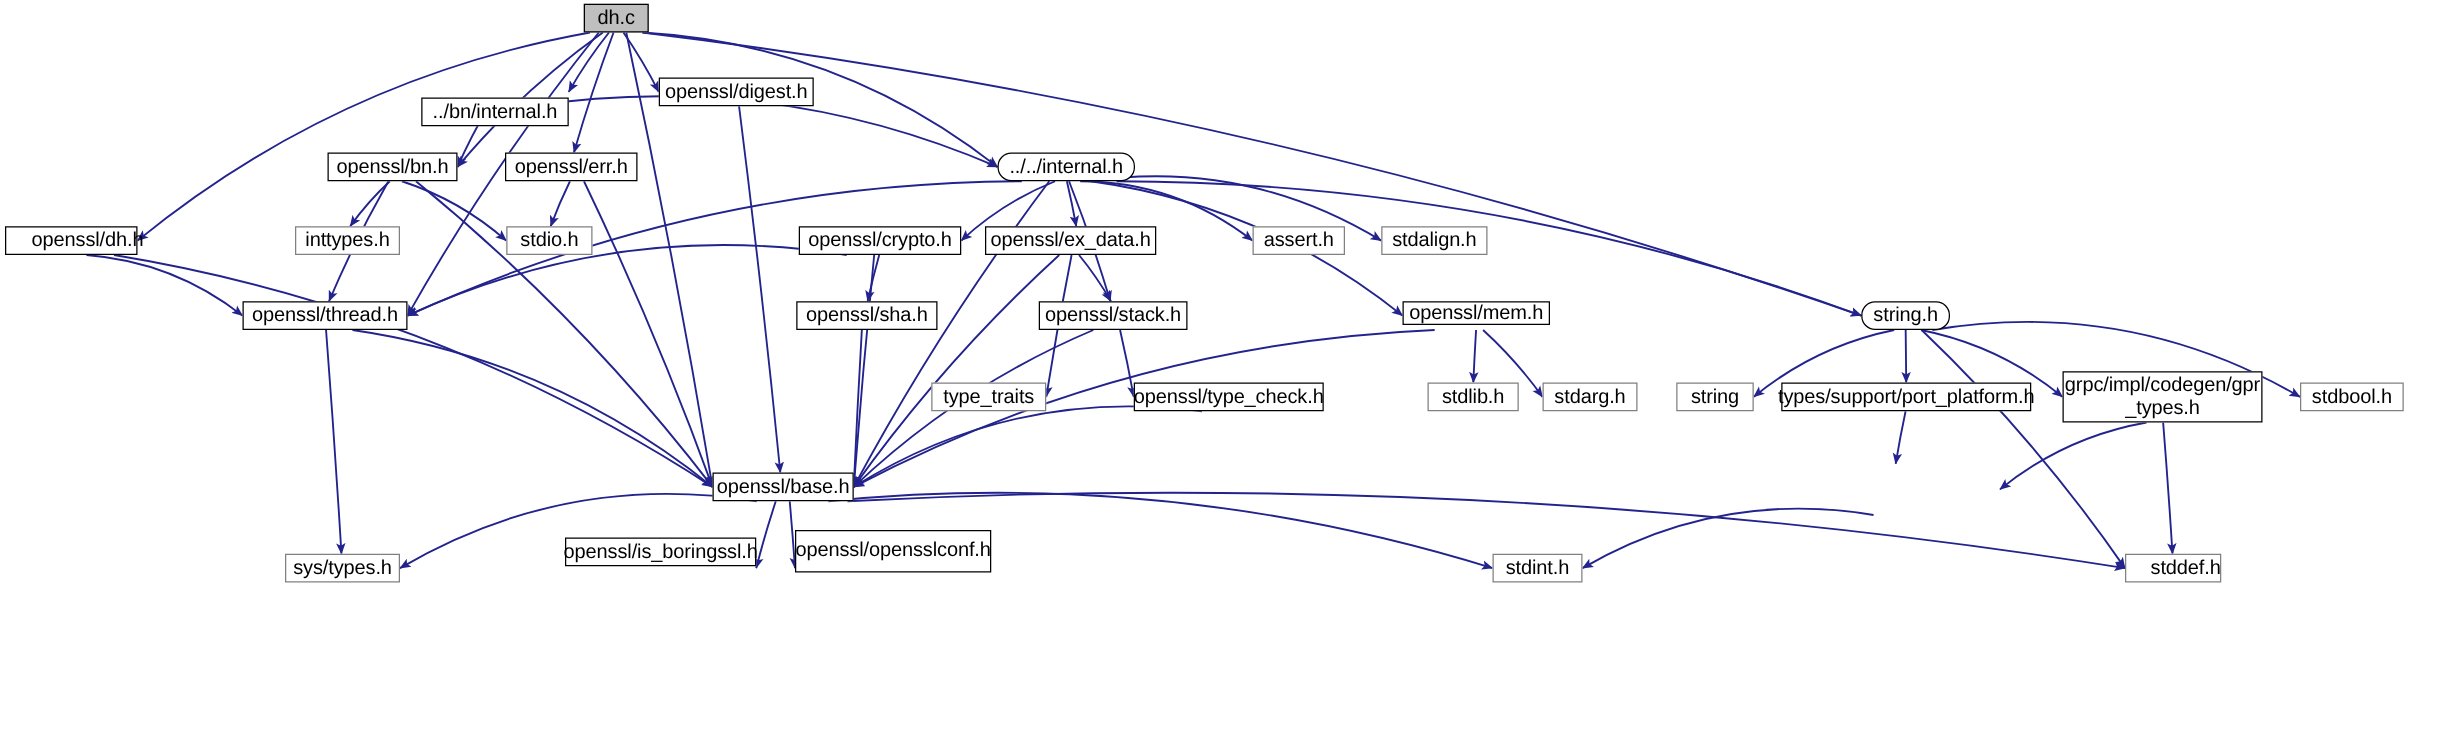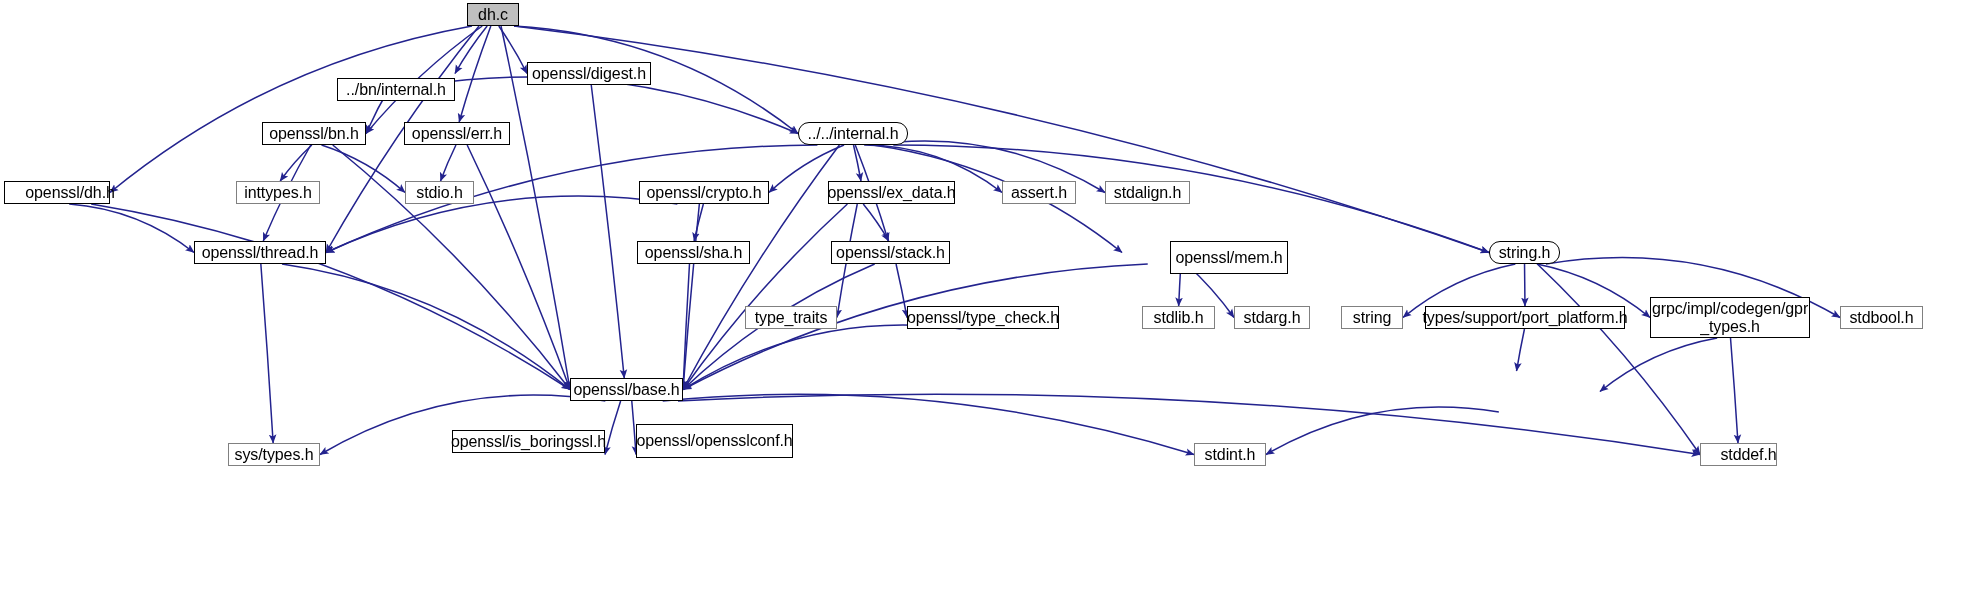--- a/index.html
+++ b/index.html
@@ -104,28 +104,28 @@
 <div class="node root" style="left: 467px; top: 3px; width: 52px; height: 23px;">dh.c</div>
     <div class="node project" style="left: 337px; top: 78px; width: 118px; height: 23px;">../bn/internal.h</div>
     <div class="node project" style="left: 527px; top: 62px; width: 124px; height: 23px;">openssl/digest.h</div>
     <div class="node project" style="left: 798px; top: 122px; width: 110px; height: 23px; border-radius: 11px;">../../internal.h</div>
     <div class="node project" style="left: 262px; top: 122px; width: 104px; height: 23px;">openssl/bn.h</div>
     <div class="node project" style="left: 404px; top: 122px; width: 106px; height: 23px;">openssl/err.h</div>
     <div class="node project" style="left: 4px; top: 181px; width: 106px; height: 23px; padding-left: 30px;">openssl/dh.h</div>
     <div class="node system" style="left: 236px; top: 181px; width: 84px; height: 23px;">inttypes.h</div>
     <div class="node system" style="left: 405px; top: 181px; width: 69px; height: 23px;">stdio.h</div>
     <div class="node project" style="left: 639px; top: 181px; width: 130px; height: 23px;">openssl/crypto.h</div>
-    <div class="node project" style="left: 828px; top: 181px; width: 127px; height: 23px;">openssl/ex_data.h</div>
+    <div class="node project" style="left: 788px; top: 181px; width: 137px; height: 23px;">openssl/ex_data.h</div>
     <div class="node system" style="left: 1002px; top: 181px; width: 74px; height: 23px;">assert.h</div>
     <div class="node system" style="left: 1105px; top: 181px; width: 85px; height: 23px;">stdalign.h</div>
     <div class="node project" style="left: 1489px; top: 241px; width: 71px; height: 23px; border-radius: 11px;">string.h</div>
     <div class="node project" style="left: 194px; top: 241px; width: 132px; height: 23px;">openssl/thread.h</div>
     <div class="node project" style="left: 637px; top: 241px; width: 113px; height: 23px;">openssl/sha.h</div>
     <div class="node project" style="left: 831px; top: 241px; width: 119px; height: 23px;">openssl/stack.h</div>
-    <div class="node project" style="left: 1122px; top: 241px; width: 118px; height: 33px; margin-left: 48px;">openssl/mem.h</div>
+    <div class="node project" style="left: 1122px; top: 241px; width: 118px; height: 19px;">openssl/mem.h</div>
     <div class="node system" style="left: 745px; top: 306px; width: 92px; height: 23px;">type_traits</div>
     <div class="node project" style="left: 907px; top: 306px; width: 152px; height: 23px;">openssl/type_check.h</div>
     <div class="node system" style="left: 1142px; top: 306px; width: 73px; height: 23px;">stdlib.h</div>
     <div class="node system" style="left: 1234px; top: 306px; width: 76px; height: 23px;">stdarg.h</div>
     <div class="node system" style="left: 1341px; top: 306px; width: 62px; height: 23px;">string</div>
     <div class="node project" style="left: 1425px; top: 306px; width: 200px; height: 23px;">types/support/port_platform.h</div>
     <div class="node project" style="left: 1650px; top: 297px; width: 160px; height: 41px;">grpc/impl/codegen/gpr
 _types.h</div>
     <div class="node system" style="left: 1840px; top: 306px; width: 83px; height: 23px;">stdbool.h</div>
     <div class="node project" style="left: 570px; top: 378px; width: 113px; height: 23px;">openssl/base.h</div>

